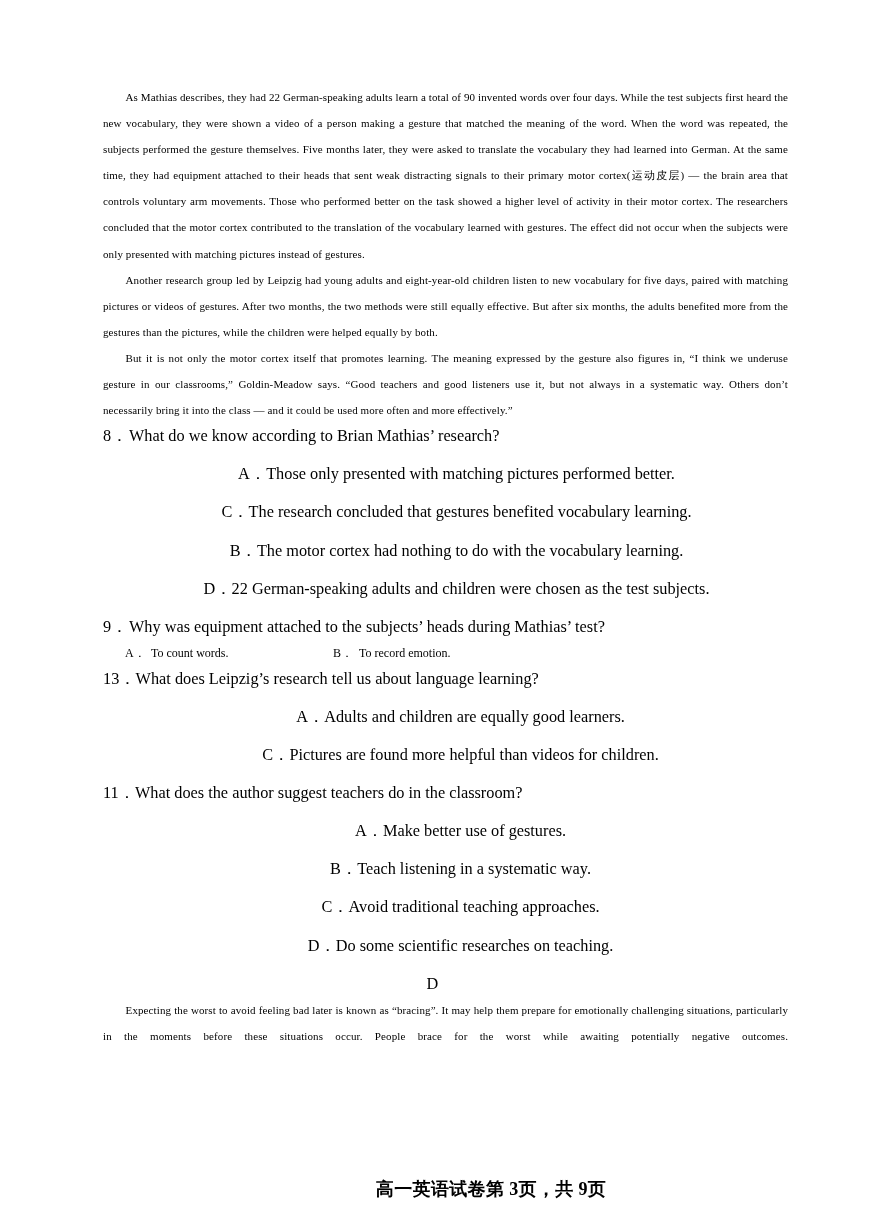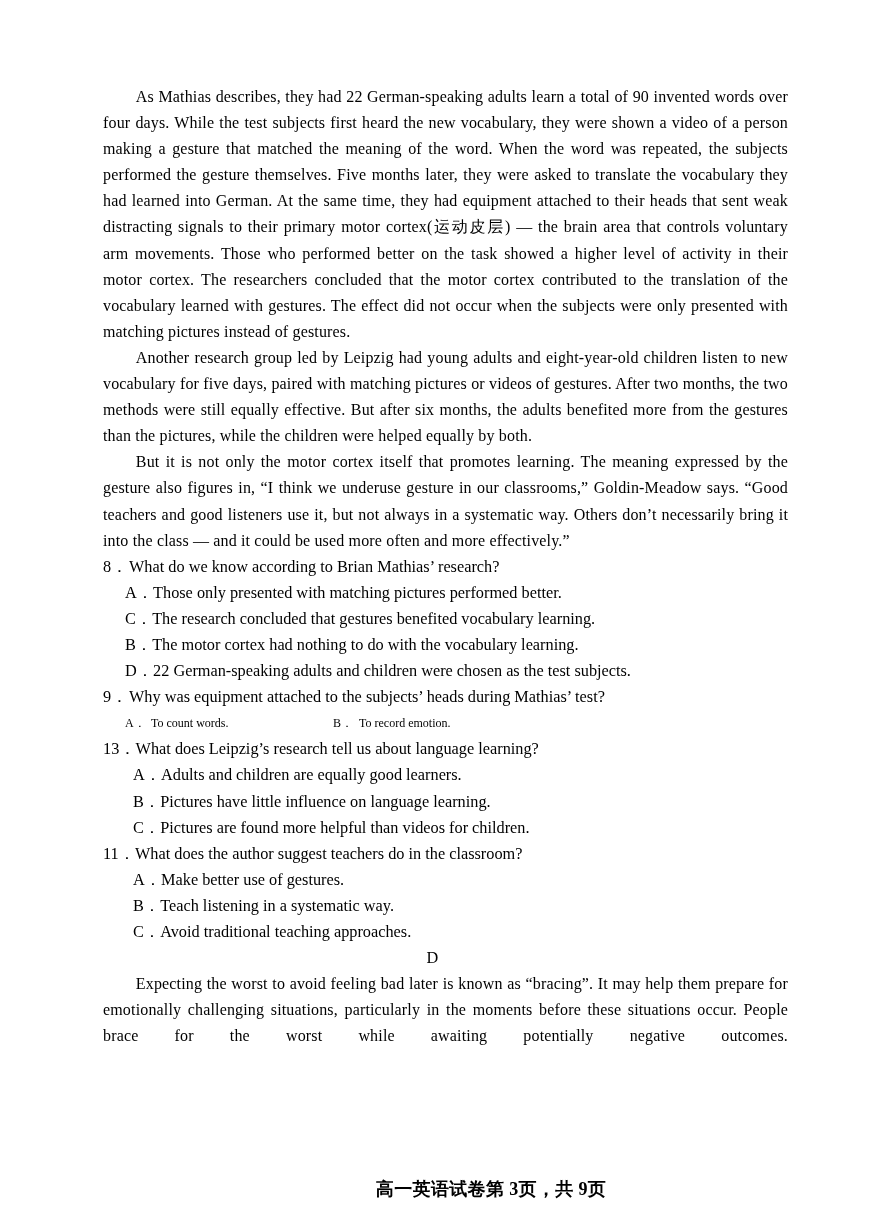--- a/index.html
+++ b/index.html
@@ -19,21 +19,21 @@
   #page {
     position: absolute;
     left: 103px;
     top: 84px;
     width: 685px;
   }
 
   
   .para {
     margin: 0;
-    font-size: 16px;
+    font-size: 11px;
     line-height: 26.1px;
     text-align: justify;
     text-justify: inter-word;
     text-indent: 2.05em;
     letter-spacing: 0.01em;
   }
   .para.lastline-justify {
     
     text-align-last: justify;
   }
@@ -56,25 +56,26 @@
   .q-text {
     display: inline;
   }
 
   .opt-list {
     margin: 0;
     padding: 0;
     list-style: none;
   }
   .opt {
-    margin: 0;
+    margin: 12px;
     font-size: 16.3px;
     line-height: 26.1px;
     white-space: nowrap;
     padding-left: 22px;
+    text-align: center;
   }
   .opt.deep {
     padding-left: 30px;
   }
   .opt-letter {
     display: inline-block;
     min-width: 26px;
   }
 
   
@@ -145,31 +146,31 @@
       <div class="opt-row">
         <span class="opt-cell"><span class="opt-letter">A．</span><span>To count words.</span></span><span class="opt-cell second"><span class="opt-letter">B．</span><span>To record emotion.</span></span>
       </div>
     </div>
   </div>
 
   <div>
     <p class="question"><span class="q-num wide">13．</span><span class="q-text">What does Leipzig’s research tell us about language learning?</span></p>
     <ul class="opt-list">
       <li class="opt deep"><span class="opt-letter">A．</span><span>Adults and children are equally good learners.</span></li>
-      <li class="opt deep"><span class="opt-letter">B．</span><span>Pictures have little influence on language learning.</span></li>
       <li class="opt deep"><span class="opt-letter">C．</span><span>Pictures are found more helpful than videos for children.</span></li>
     </ul>
   </div>
 
   <div>
     <p class="question"><span class="q-num wide">11．</span><span class="q-text">What does the author suggest teachers do in the classroom?</span></p>
     <ul class="opt-list">
       <li class="opt deep"><span class="opt-letter">A．</span><span>Make better use of gestures.</span></li>
       <li class="opt deep"><span class="opt-letter">B．</span><span>Teach listening in a systematic way.</span></li>
       <li class="opt deep"><span class="opt-letter">C．</span><span>Avoid traditional teaching approaches.</span></li>
+      <li class="opt deep"><span class="opt-letter">D．</span><span>Do some scientific researches on teaching.</span></li>
     </ul>
   </div>
 
   <p class="section-letter">D</p>
 
   <p class="para lastline-justify">Expecting the worst to avoid feeling bad later is known as “bracing”. It may help them prepare for emotionally challenging situations, particularly in the moments before these situations occur. People brace for the worst while awaiting potentially negative outcomes.</p>
 
 </div>
 
 <div id="footer">高一英语试卷第 3页，共 9页</div>

